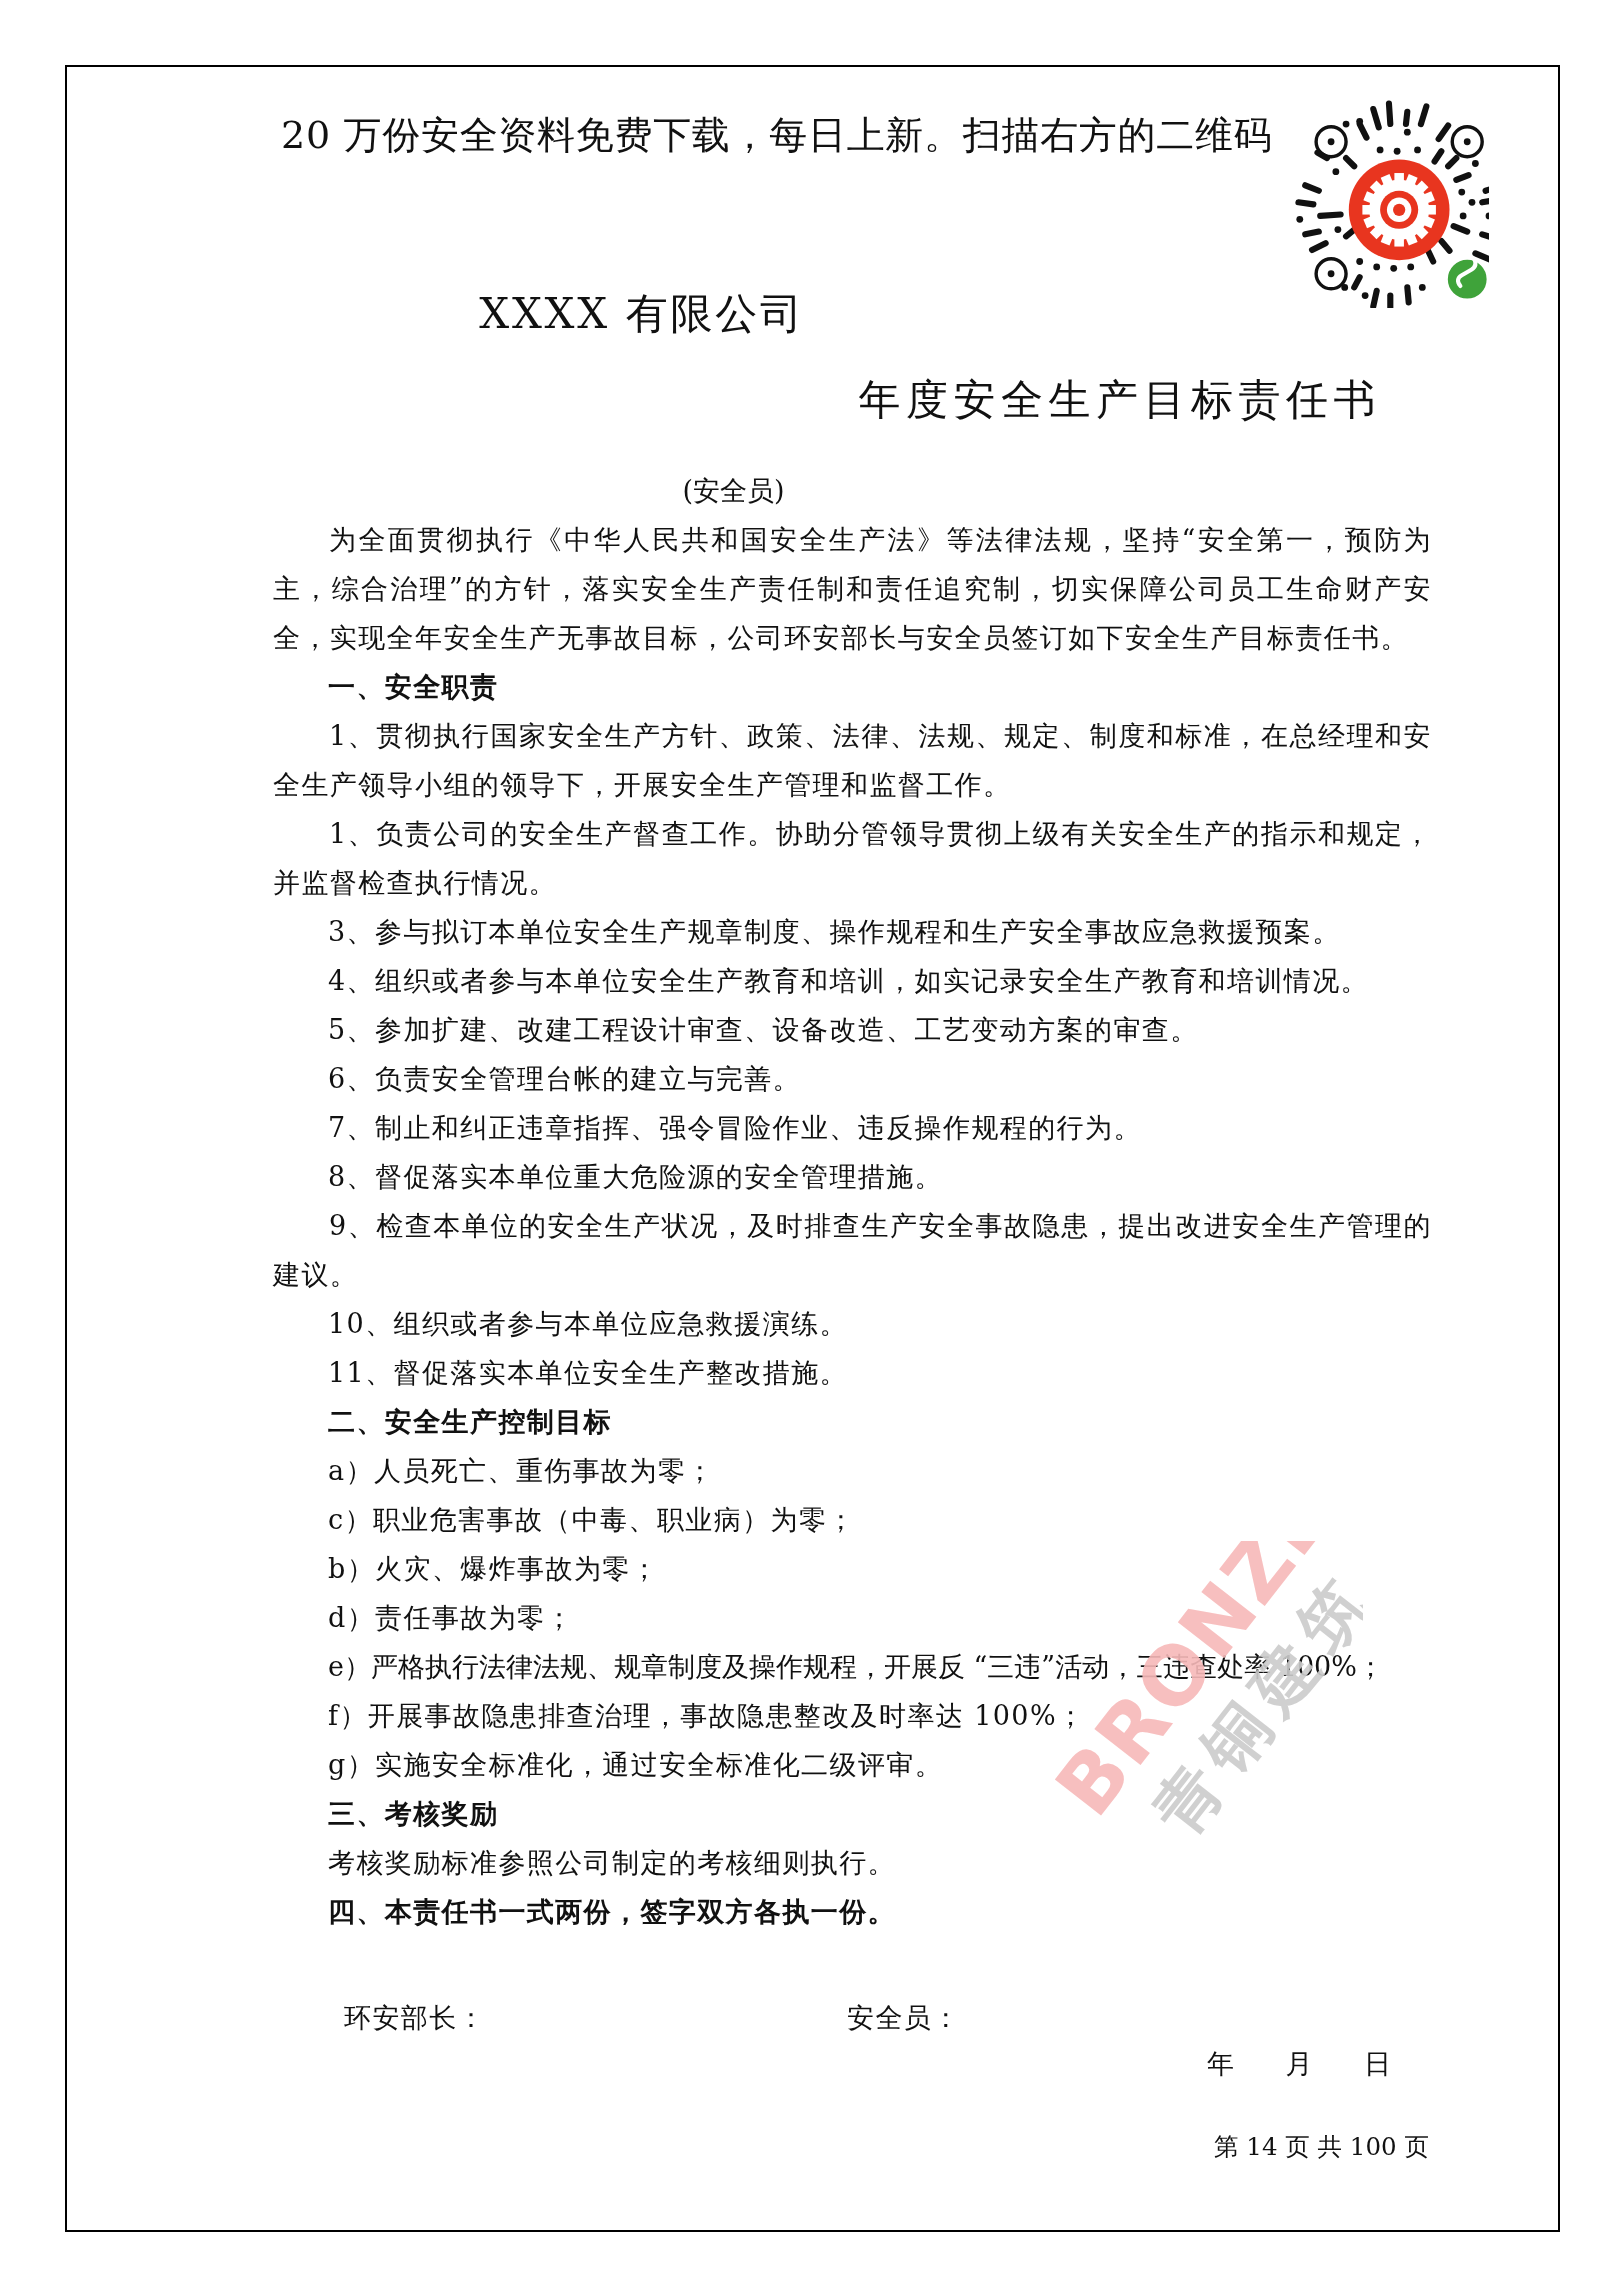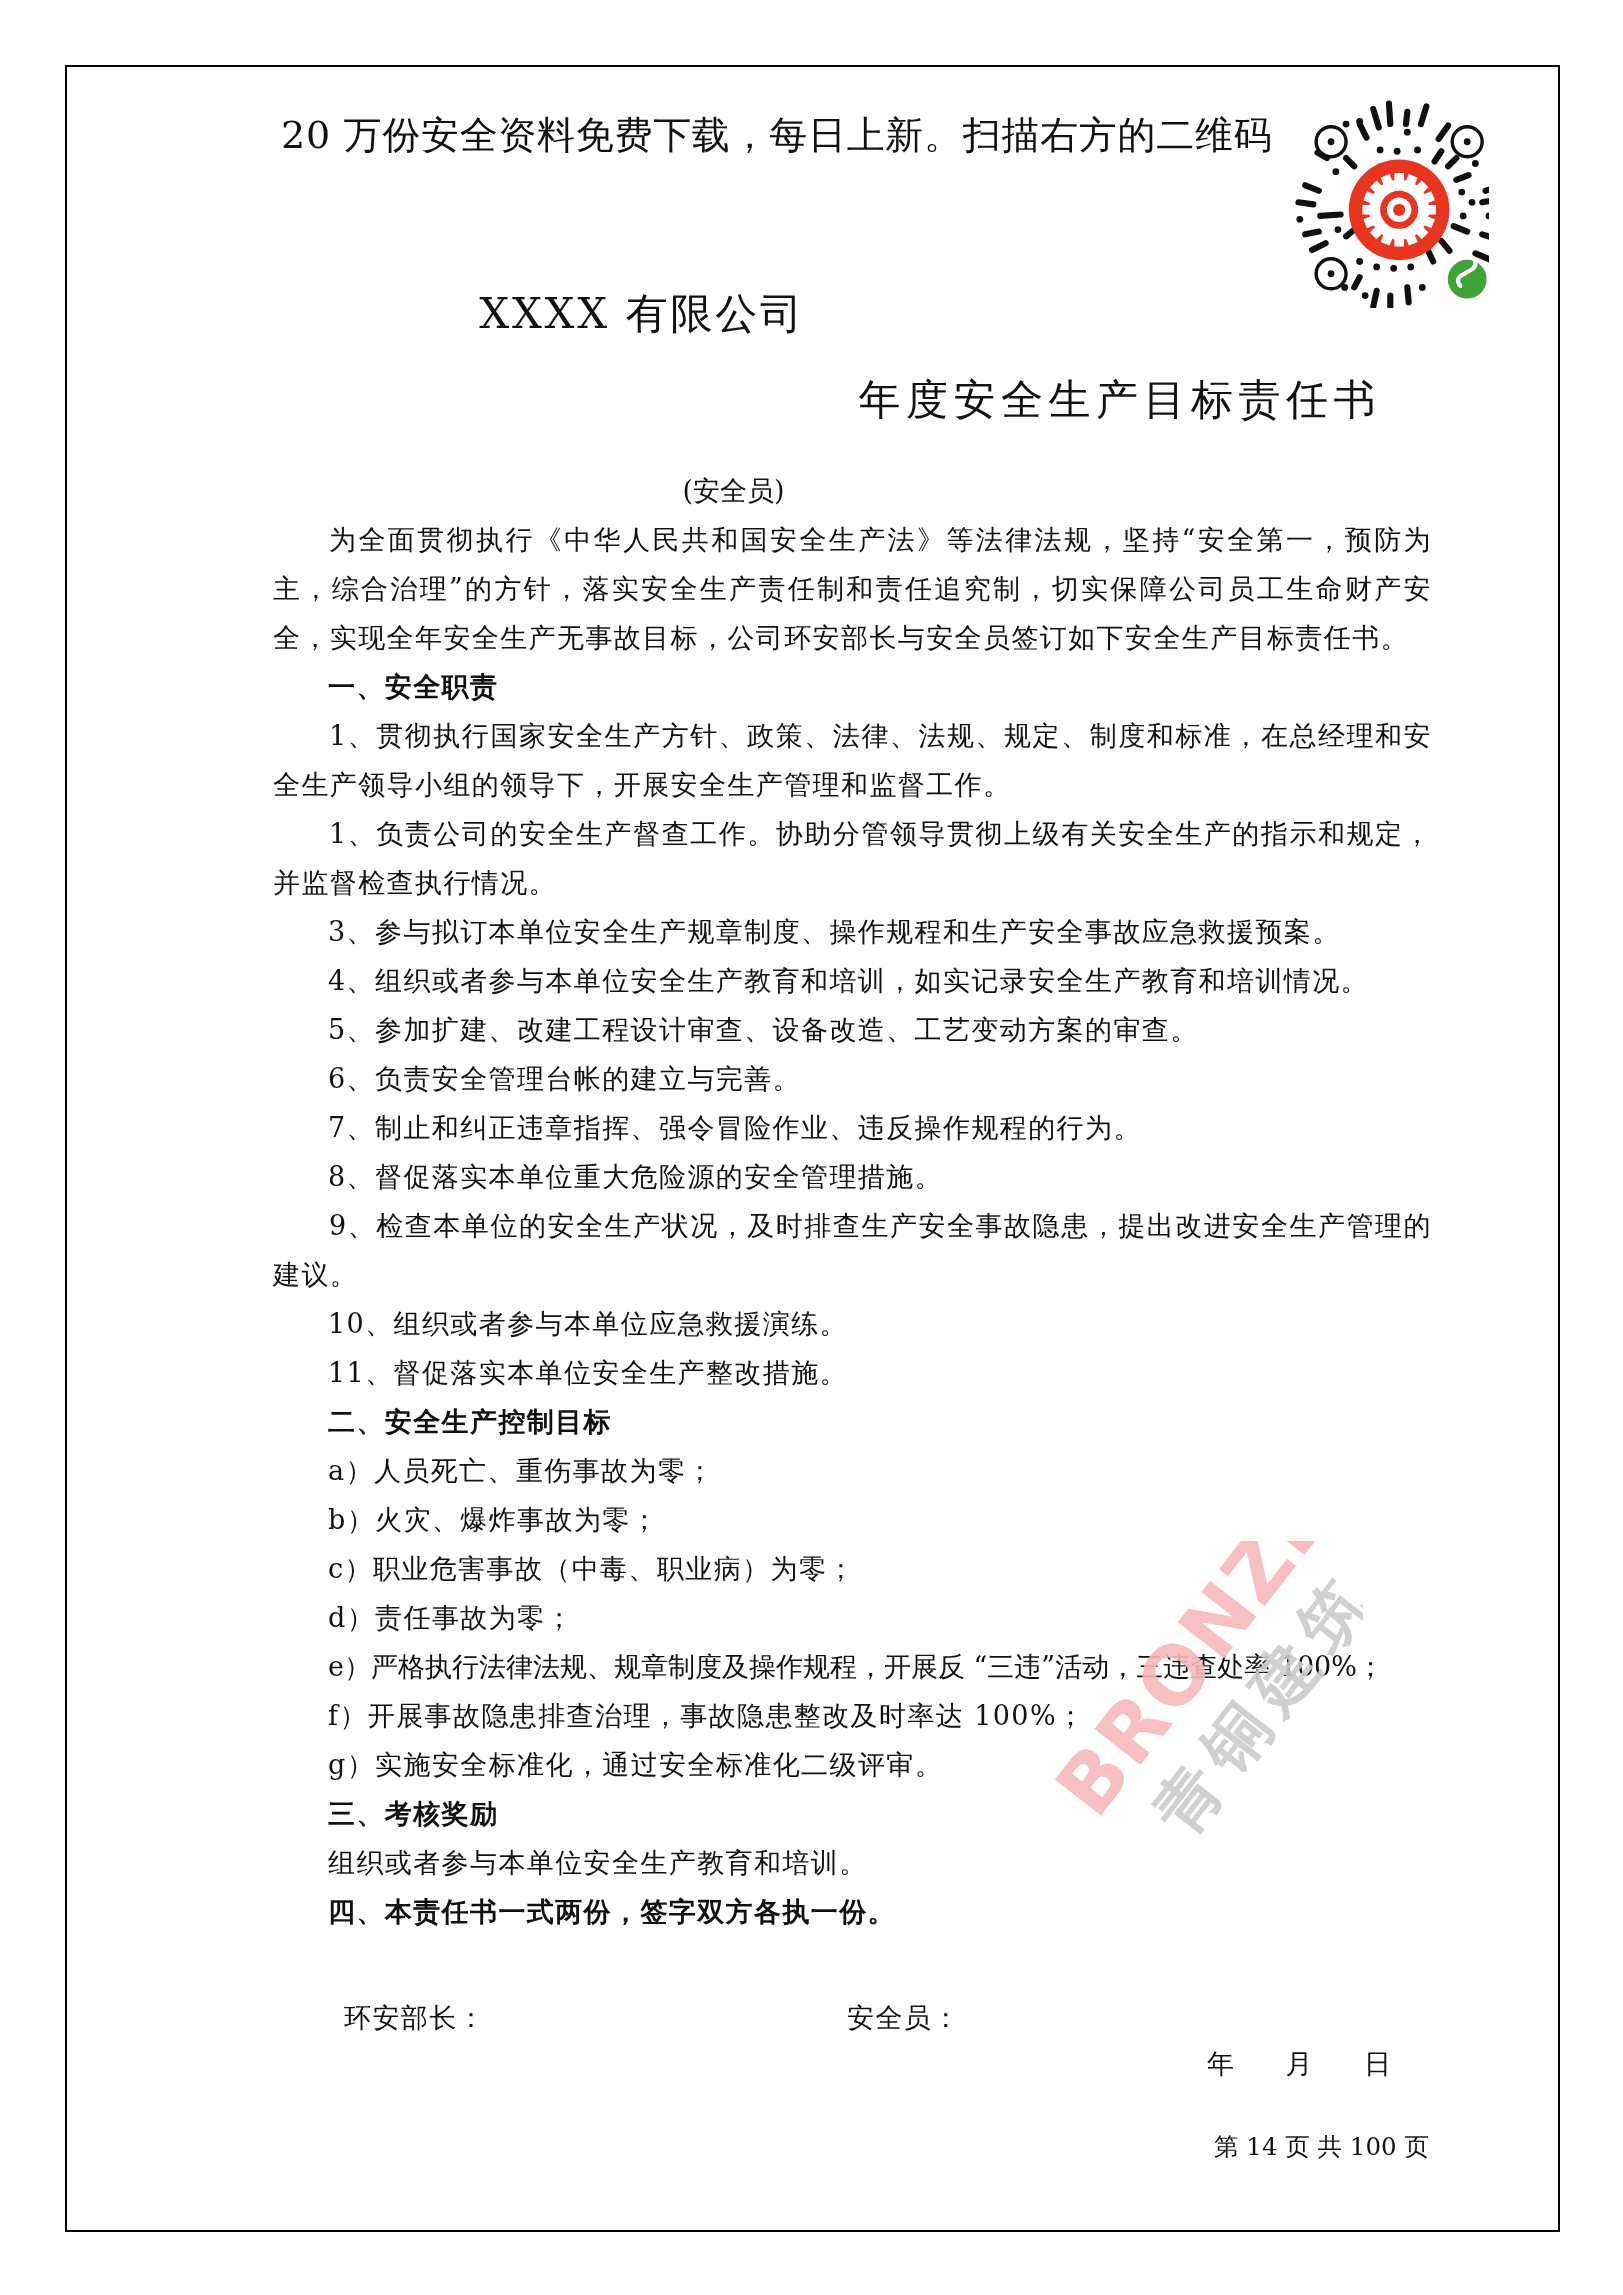--- a/index.html
+++ b/index.html
@@ -146,29 +146,29 @@
   <p class="item">5、参加扩建、改建工程设计审查、设备改造、工艺变动方案的审查。</p>
   <p class="item">6、负责安全管理台帐的建立与完善。</p>
   <p class="item">7、制止和纠正违章指挥、强令冒险作业、违反操作规程的行为。</p>
   <p class="item">8、督促落实本单位重大危险源的安全管理措施。</p>
   <p class="para">9、检查本单位的安全生产状况，及时排查生产安全事故隐患，提出改进安全生产管理的建议。</p>
   <p class="item">10、组织或者参与本单位应急救援演练。</p>
   <p class="item">11、督促落实本单位安全生产整改措施。</p>
 
   <p class="heading">二、安全生产控制目标</p>
   <p class="item-nowrap">a）人员死亡、重伤事故为零；</p>
+  <p class="item-nowrap">c）职业危害事故（中毒、职业病）为零；</p>
   <p class="item-nowrap">b）火灾、爆炸事故为零；</p>
-  <p class="item-nowrap">c）职业危害事故（中毒、职业病）为零；</p>
   <p class="item-nowrap">d）责任事故为零；</p>
   <p class="item-nowrap" style="letter-spacing:0px;">e）严格执行法律法规、规章制度及操作规程，开展反 “三违”活动，三违查处率 100%；</p>
   <p class="item-nowrap">f）开展事故隐患排查治理，事故隐患整改及时率达 100%；</p>
   <p class="item-nowrap">g）实施安全标准化，通过安全标准化二级评审。</p>
 
   <p class="heading">三、考核奖励</p>
-  <p class="item">组织或者参与本单位安全生产教育和培训。</p>
+  <p class="item">考核奖励标准参照公司制定的考核细则执行。</p>
   <p class="heading">四、本责任书一式两份，签字双方各执一份。</p>
 </div>
 
 <div class="sign-row" style="left:344px;">环安部长：</div>
 <div class="sign-row" style="left:847px;">安全员：</div>
 <div class="date-row">年      月      日</div>
 
 <div class="page-num">第 14 页 共 100 页</div>
 
 <div class="watermark">

